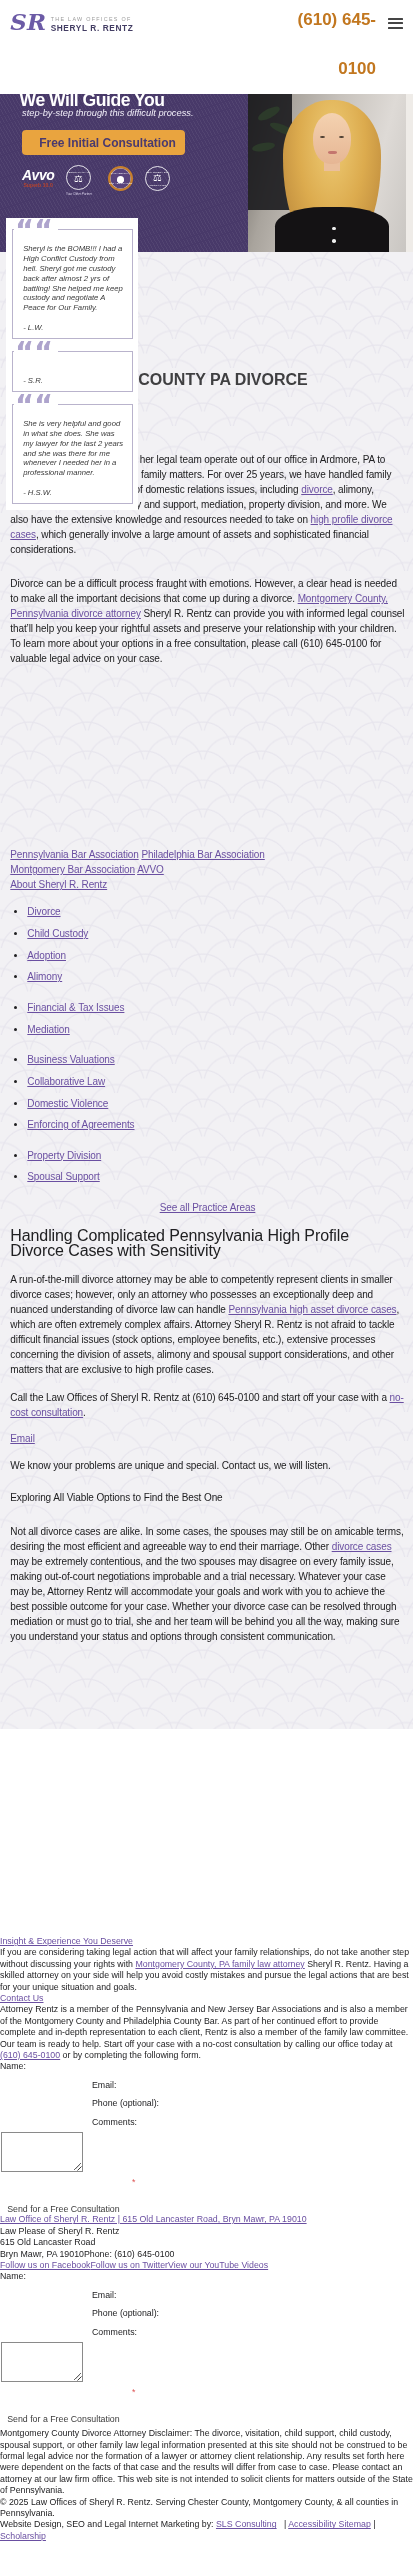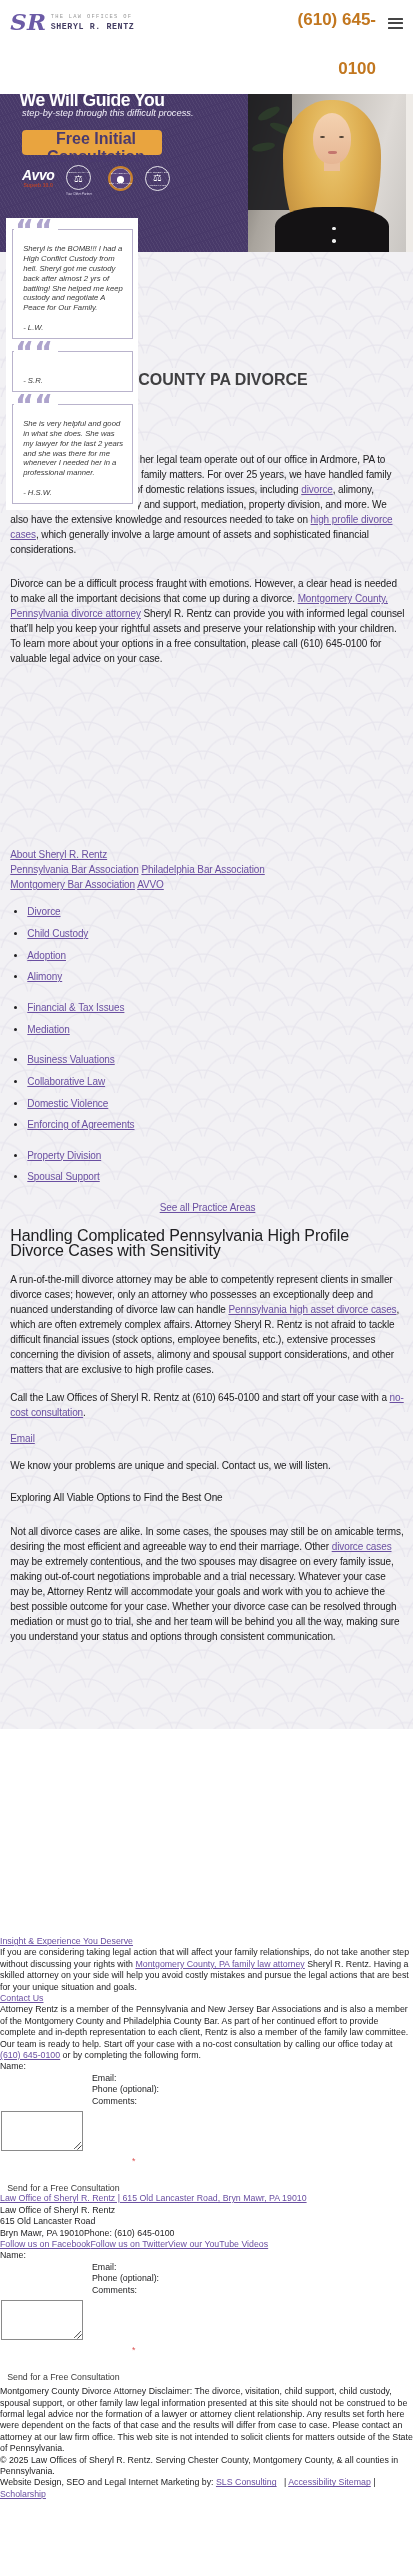--- a/index.html
+++ b/index.html
@@ -2,38 +2,38 @@
 <html style="font-size:8.3px"><head>
 <meta charset="utf-8">
 <style>
   * { margin:0; padding:0; box-sizing:border-box; }
   body { background:#888; font-family:"Liberation Sans", sans-serif; }
   .page { position:relative; width:413px; height:2576px; margin:0 auto; background:#fff; overflow:hidden; }
   a.lnk { color:#6a4fa1; text-decoration:underline; cursor:pointer; }
 
   
   .header { position:absolute; top:0; left:0; width:413px; height:94px; background:#fff; }
-  .logo { position:absolute; left:10.3px; top:12.4px; display:flex; align-items:flex-start; cursor:pointer; }
+  .logo { position:absolute; left:10.3px; top:12.4px; display:flex; align-items:flex-end; cursor:pointer; }
   .logo-mono { font-family:"DejaVu Serif", serif; font-style:italic; font-weight:bold; font-size:23px; line-height:20.7px; color:#6c5ba6; margin-right:4.6px; }
-  .logo-txt { padding-top:2.1px;font-family:Liberation Mono, monospace; }
+  .logo-txt { padding-top:2.1px; }
   .logo-top { display:block; font-size:5.4px; letter-spacing:1.3px; color:#9a9a9a; }
   .logo-name { display:block; margin-top:1.5px; font-size:8.3px; letter-spacing:0.6px; font-weight:bold; color:#433d63; }
   .phone1 { position:absolute; top:10.3px; right:37px; font-size:17px; font-weight:bold; color:#c2771f; cursor:pointer; }
   .phone2 { position:absolute; top:59px; right:37px; font-size:17px; font-weight:bold; color:#c2771f; cursor:pointer; }
   .burger { position:absolute; top:17.6px; right:10.3px; width:15px; height:12px; cursor:pointer; }
   .burger span { display:block; height:2.1px; background:#454545; margin-bottom:2.6px; border-radius:0.5px; }
 
   
   .hero { position:absolute; top:94px; left:0; width:413px; height:158px; }
   .hero-left { position:absolute; inset:0 165px 0 0; background-color:#483969;
     background-image:repeating-linear-gradient(60deg, rgba(255,255,255,.055) 0 0.8px, rgba(255,255,255,0) 0.8px 3.1px); }
   .hero-title { position:absolute; left:19.6px; top:-2.6px; font-size:17.6px; line-height:19.6px; font-weight:bold; letter-spacing:-0.5px; color:#fff; }
   .hero-sub { position:absolute; left:22px; top:14px; font-size:9.3px; font-style:italic; color:#f1eef8; }
-  .hero-cta { position:absolute; left:22px; top:36px; width:140px; height:25px; background:#e9a43f; border:none; border-radius:4.1px;
-    font-family:inherit; font-size:16px; font-weight:bold; color:#4a3a6e; cursor:pointer;padding-left:8px; }
+  .hero-cta { position:absolute; left:22px; top:36px; width:163px; height:25px; background:#e9a43f; border:none; border-radius:4.1px;
+    font-family:inherit; font-size:12px; font-weight:bold; color:#4a3a6e; cursor:pointer;padding-left:8px; }
   .badges { position:absolute; left:0; top:71px; width:248px; height:31px; }
   .badge { position:absolute; color:#fff; text-align:center; cursor:pointer; }
   .b-avvo { left:22px; top:4.1px; }
   .b-avvo .bw { font-size:14px; font-weight:bold; font-style:italic; line-height:12.4px; letter-spacing:-0.5px; }
   .b-avvo .br { font-size:5.2px; font-weight:bold; color:#b5432e; }
   .b-circ { width:25px; height:25px; border-radius:50%; display:flex; flex-direction:column; align-items:center; justify-content:center; }
   .b-pa { left:66px; top:0; }
   .b-pa .b-circ { border:0.6px solid rgba(255,255,255,.85); }
   .b-philly { left:108px; top:1px; }
   .b-philly .b-circ { background:#58437c; border:2.1px solid #c87f2a; box-shadow:0 0 0 0.5px #e8d9b8 inset; }
@@ -89,21 +89,21 @@
   .main .p3 { margin-top:13.4px; }
   .main .p4 { margin-top:13.4px; }
   .main .email-line { margin-top:11.4px; }
   .main .p5 { margin-top:11.4px; }
   .main .h2o { margin-top:17.6px; font-size:10px; font-weight:normal; }
   .main .p6 { margin-top:18.6px; }
 
   
   .bottom { position:absolute; top:1729px; left:0; width:413px; height:847px; background:#fff;
     padding-top:207px; font-size:8.8px; line-height:11.4px; color:#1c1c1e; }
-  .frm-row-ind { margin-left:92px; margin-top:0; }
+  .frm-row-ind { margin-left:92px; margin-top:7px; }
   .frm-ta { display:block; margin:4.1px 0 0 1px; width:82px; height:40px; resize:both;
     border:0.5px solid #8a8a8a; background:#fff; font:inherit; color:#1c1c1e;
     background-image:linear-gradient(135deg, rgba(0,0,0,0) 0 2.6px, #999 2.6px 3.4px, rgba(0,0,0,0) 3.4px 4.6px, #999 4.6px 5.4px, rgba(0,0,0,0) 5.4px);
     background-position:right bottom; background-size:6.2px 6.2px; background-repeat:no-repeat; }
   .req { margin-left:132px; margin-top:5.2px; color:#dd5555; }
   .submit-btn { display:block; margin:15.5px 0 0 7.2px; padding:0; background:none; border:none;
     font-family:inherit; font-size:8.8px; color:#3b3b3b; cursor:pointer; }
   .disc { margin-top:4.1px; }
 </style>
 </head>
@@ -197,22 +197,22 @@
       <p class="sig">- H.S.W.</p>
     </div>
   </aside>
 
   <section class="main">
     <h1>MONTGOMERY COUNTY PA DIVORCE</h1>
     <p class="p1">Attorney Sheryl R. Rentz and her legal team operate out of our office in Ardmore, PA to help clients resolve their legal family matters. For over 25 years, we have handled family law cases involving all kinds of domestic relations issues, including <a class="lnk" href="#">divorce</a>, alimony, spousal support, child custody and support, mediation, property division, and more. We also have the extensive knowledge and resources needed to take on <a class="lnk" href="#">high profile divorce cases</a>, which generally involve a large amount of assets and sophisticated financial considerations.</p>
     <p class="p2">Divorce can be a difficult process fraught with emotions. However, a clear head is needed to make all the important decisions that come up during a divorce. <a class="lnk" href="#">Montgomery County, Pennsylvania divorce attorney</a> Sheryl R. Rentz can provide you with informed legal counsel that’ll help you keep your rightful assets and preserve your relationship with your children. To learn more about your options in a free consultation, please call (610) 645-0100 for valuable legal advice on your case.</p>
 
     <div class="about-block">
+      <div><a class="lnk" href="#">Pennsylvania Bar Association</a> <a class="lnk" href="#">Philadelphia Bar Association</a> <a class="lnk" href="#">Montgomery Bar Association</a> <a class="lnk" href="#">AVVO</a></div>
       <div><a class="lnk" href="#">About Sheryl R. Rentz</a></div>
-      <div><a class="lnk" href="#">Pennsylvania Bar Association</a> <a class="lnk" href="#">Philadelphia Bar Association</a> <a class="lnk" href="#">Montgomery Bar Association</a> <a class="lnk" href="#">AVVO</a></div>
     </div>
 
     <div class="pa-lists">
         <ul class="pa-ul">
           <li><a class="lnk" href="#">Divorce</a></li>
           <li><a class="lnk" href="#">Child Custody</a></li>
           <li><a class="lnk" href="#">Adoption</a></li>
           <li><a class="lnk" href="#">Alimony</a></li>
         </ul>
         <ul class="pa-ul">
@@ -254,21 +254,21 @@
       <div class="frm-row-ind">Email:</div>
       <div class="frm-row-ind">Phone (optional):</div>
       <div class="frm-row-ind">Comments:</div>
       <textarea class="frm-ta" style=""></textarea>
       <div class="req">*</div>
       <button type="submit" class="submit-btn">Send for a Free Consultation</button>
     </form>
 
     <div><a class="lnk" href="#">Law Office of Sheryl R. Rentz | 615 Old Lancaster Road, Bryn Mawr, PA 19010</a></div>
     <div>
-        <div>Law Office of Sheryl R. Rentz</div>
+        <div>Law Please of Sheryl R. Rentz</div>
         <div>615 Old Lancaster Road</div>
         <div>Bryn Mawr, PA 19010Phone: (610) 645-0100</div>
       </div>
     <div><a class="lnk" href="#">Follow us on Facebook</a><a class="lnk" href="#">Follow us on Twitter</a><a class="lnk" href="#">View our YouTube Videos</a></div>
 
     <form>
       <div>Name:</div>
       <div class="frm-row-ind">Email:</div>
       <div class="frm-row-ind">Phone (optional):</div>
       <div class="frm-row-ind">Comments:</div>

